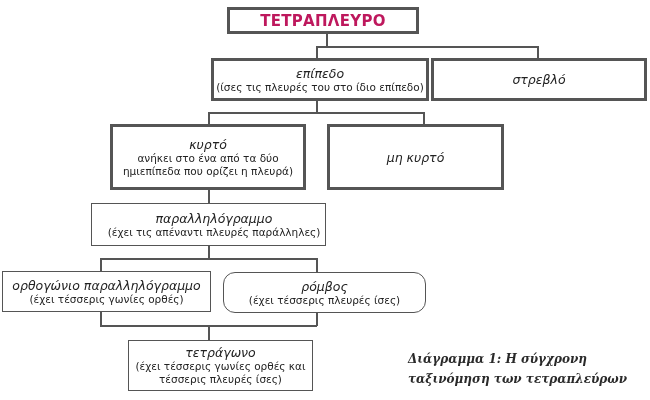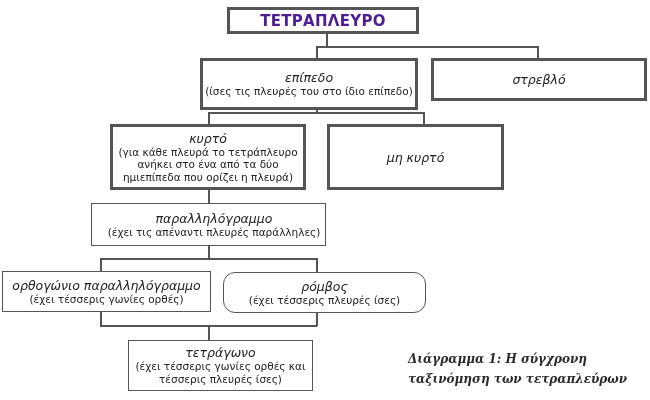--- a/index.html
+++ b/index.html
@@ -22,21 +22,21 @@
       display: flex;
       flex-direction: column;
       align-items: center;
       justify-content: center;
       text-align: center;
       line-height: 1.2;
     }
     .thick { border: 3px solid #555555; }
     .thin  { border: 1.5px solid #555555; }
     .title-box {
-      color: #4c1d95;
+      color: #be185d;
       font-weight: bold;
       font-size: 15px;
       letter-spacing: 0.3px;
     }
     .name {
       font-style: italic;
       font-size: 12.5px;
       color: #222;
     }
     .desc {
@@ -86,32 +86,31 @@
   <div class="line v" style="left:100px; top:311px; height:15px;"></div>
   <div class="line v" style="left:316px; top:312px; height:14px;"></div>
   <div class="line h" style="left:100px; top:325px; width:217px;"></div>
   <div class="line v" style="left:208px; top:325px; height:15px;"></div>
 </div>
 
 <div class="box thick title-box" style="left:227px; top:7px; width:192px; height:27px;">
   <span>ΤΕΤΡΑΠΛΕΥΡΟ</span>
 </div>
 
-<div class="box thick" style="left:200px; top:58px; width:218px; height:52px;">
+<div class="box thick" style="left:211px; top:58px; width:218px; height:43px;">
   <span class="name">επίπεδο</span>
   <span class="desc">(ίσες τις πλευρές του στο ίδιο επίπεδο)</span>
 </div>
 
 <div class="box thick" style="left:431px; top:58px; width:216px; height:43px;text-align:center;">
   <span class="name">στρεβλό</span>
 </div>
 
 <div class="box thick" style="left:110px; top:124px; width:196px; height:66px;">
   <span class="name">κυρτό</span>
-  <span class="desc">(για κάθε πλευρά το τετράπλευρο</span>
   <span class="desc">ανήκει στο ένα από τα δύο</span>
   <span class="desc">ημιεπίπεδα που ορίζει η πλευρά)</span>
 </div>
 
 <div class="box thick" style="left:327px; top:124px; width:177px; height:66px;">
   <span class="name">μη κυρτό</span>
 </div>
 
 <div class="box thin" style="left:91px; top:203px; width:235px; height:43px;padding-left:11px;">
   <span class="name">παραλληλόγραμμο</span>

